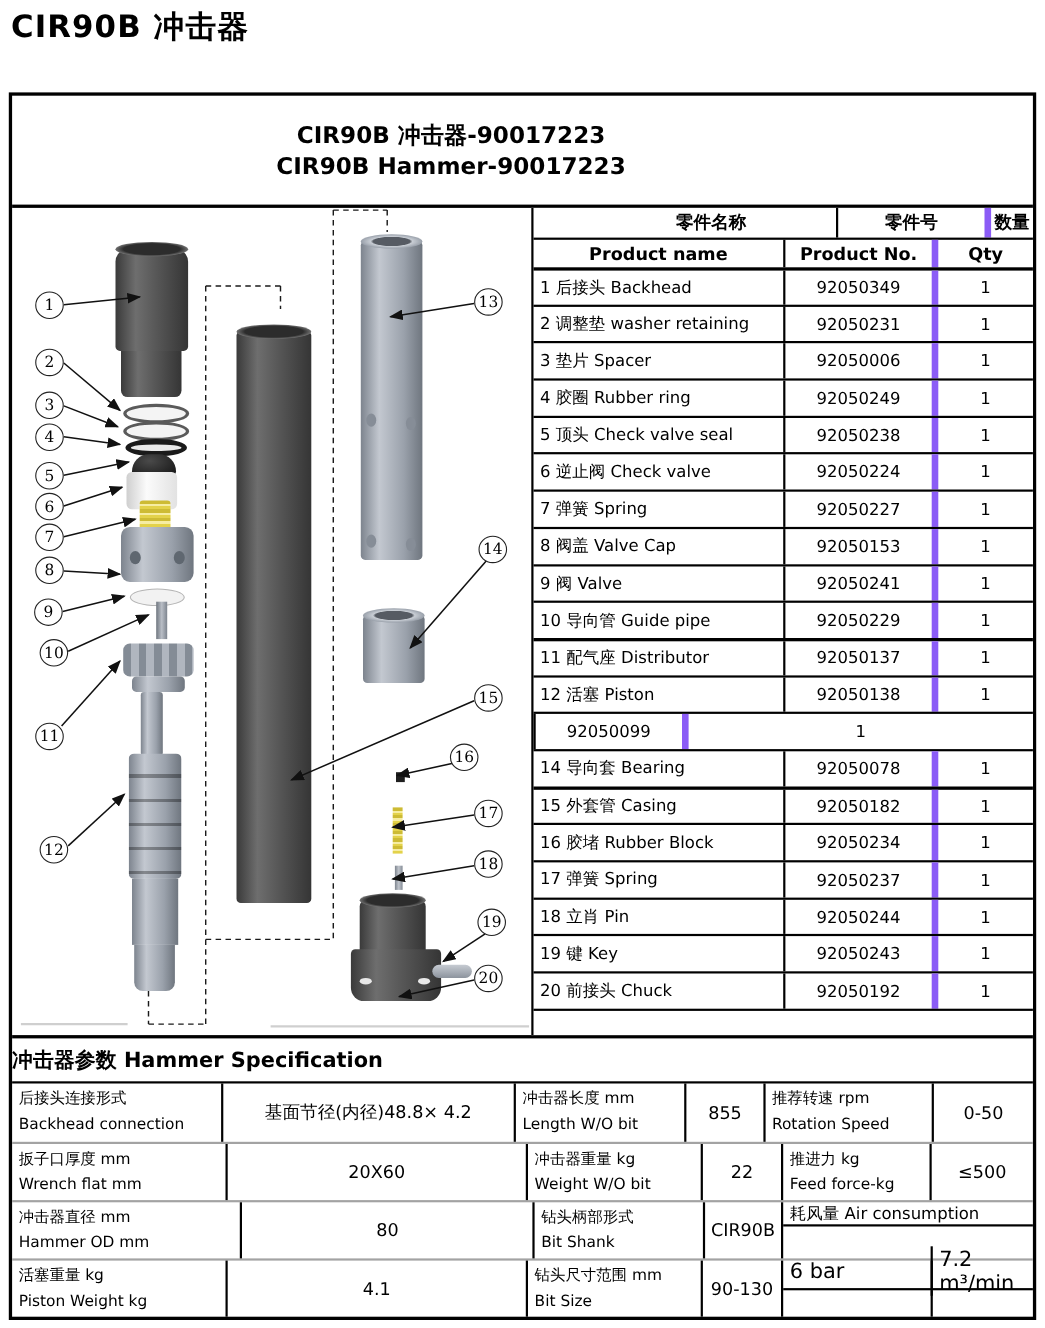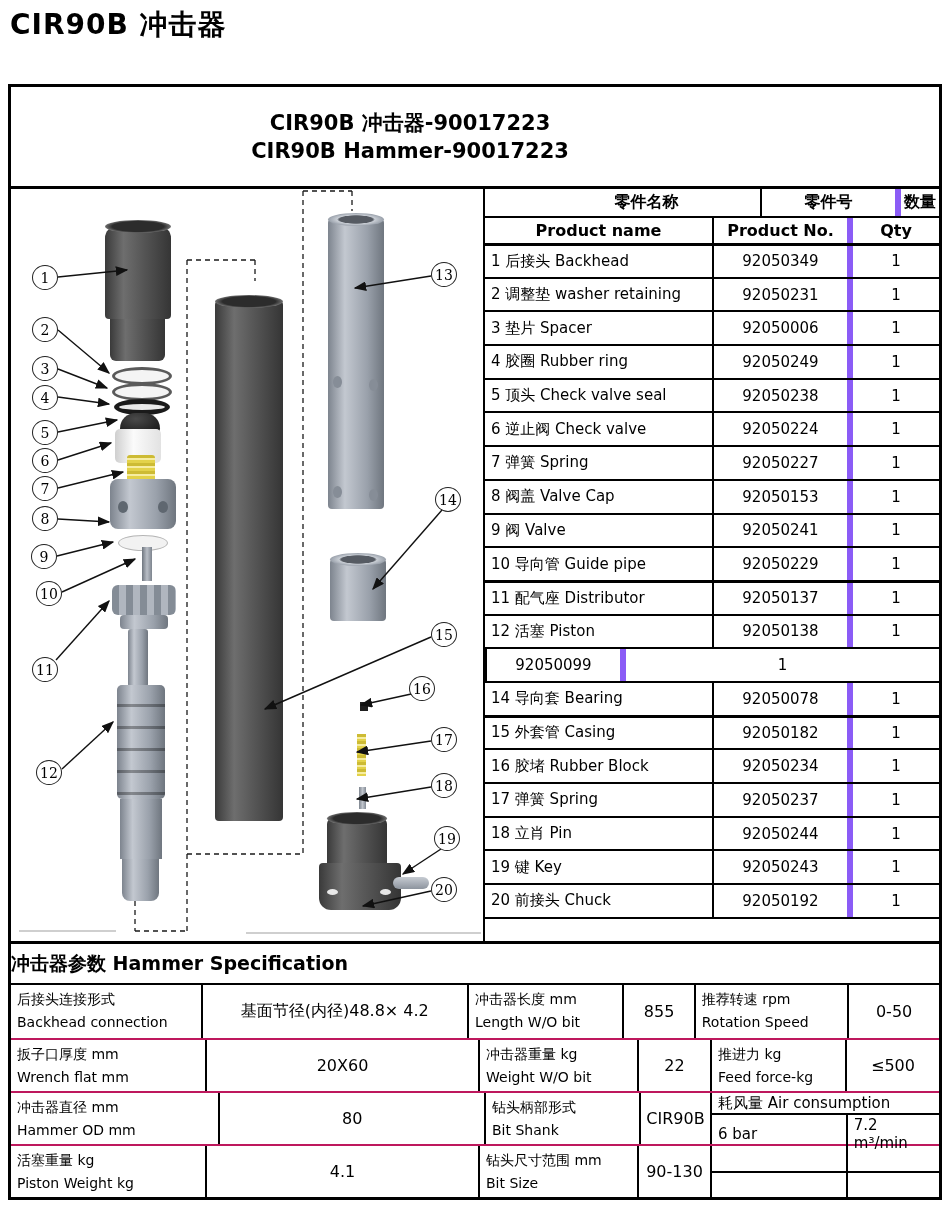--- a/index.html
+++ b/index.html
@@ -38,30 +38,30 @@
   .pc{height:100%;display:flex;align-items:center;}
   .pc.name{width:227px;padding-left:6px;}
   .pc.no{width:135px;border-left:2px solid #000;justify-content:center;}
   .pc.qty{flex:1;border-left:6px solid #8b5cf6;justify-content:center;}
   .pc.center{justify-content:center;padding-left:0;}
   .prow.empty{flex:1;border-top:2px solid #000;}
 
   
   .spec-title{height:41px;border-bottom:2px solid #000;display:flex;align-items:center;}
   .spec-title .inner{width:86%;text-align:left;font-weight:bold;font-size:19px;}
-  .srow{display:flex;height:53px;border-top:2px solid #be185d;}
+  .srow{display:flex;height:53px;border-top:2px solid #a3a3a3;}
   .srow.first{border-top:none;}
   .scell{height:100%;border-left:2px solid #000;}
   .scell.nb{border-left:none;}
   .scell.lab{padding:3px 0 0 6px;font-size:14px;line-height:23px;}
   .scell.val{display:flex;align-items:center;justify-content:center;font-size:16px;}
   .air-block{display:flex;flex-direction:column;}
   .air-title{height:25px;border-bottom:2px solid #000;padding:1px 0 0 6px;font-size:15px;}
   .air-bottom{flex:1;display:flex;}
-  .air-bottom>div{padding:1px 16px 0 6px;font-size:15px;display:flex;align-items:center;}
+  .air-bottom>div{padding:1px 16px 0 6px;font-size:19px;display:flex;align-items:center;margin-top:18px;}
   .air-bottom .air-f{border-left:2px solid #000;}
   .empty-block{display:flex;flex-direction:column;}
   .eb-row{flex:1;display:flex;}
   .eb-row.bot{border-top:2px solid #000;}
   .eb-row>div:last-child{border-left:2px solid #000;}
 </style>
 </head>
 <body>
 
 <div class="page-title">CIR90B 冲击器</div>

